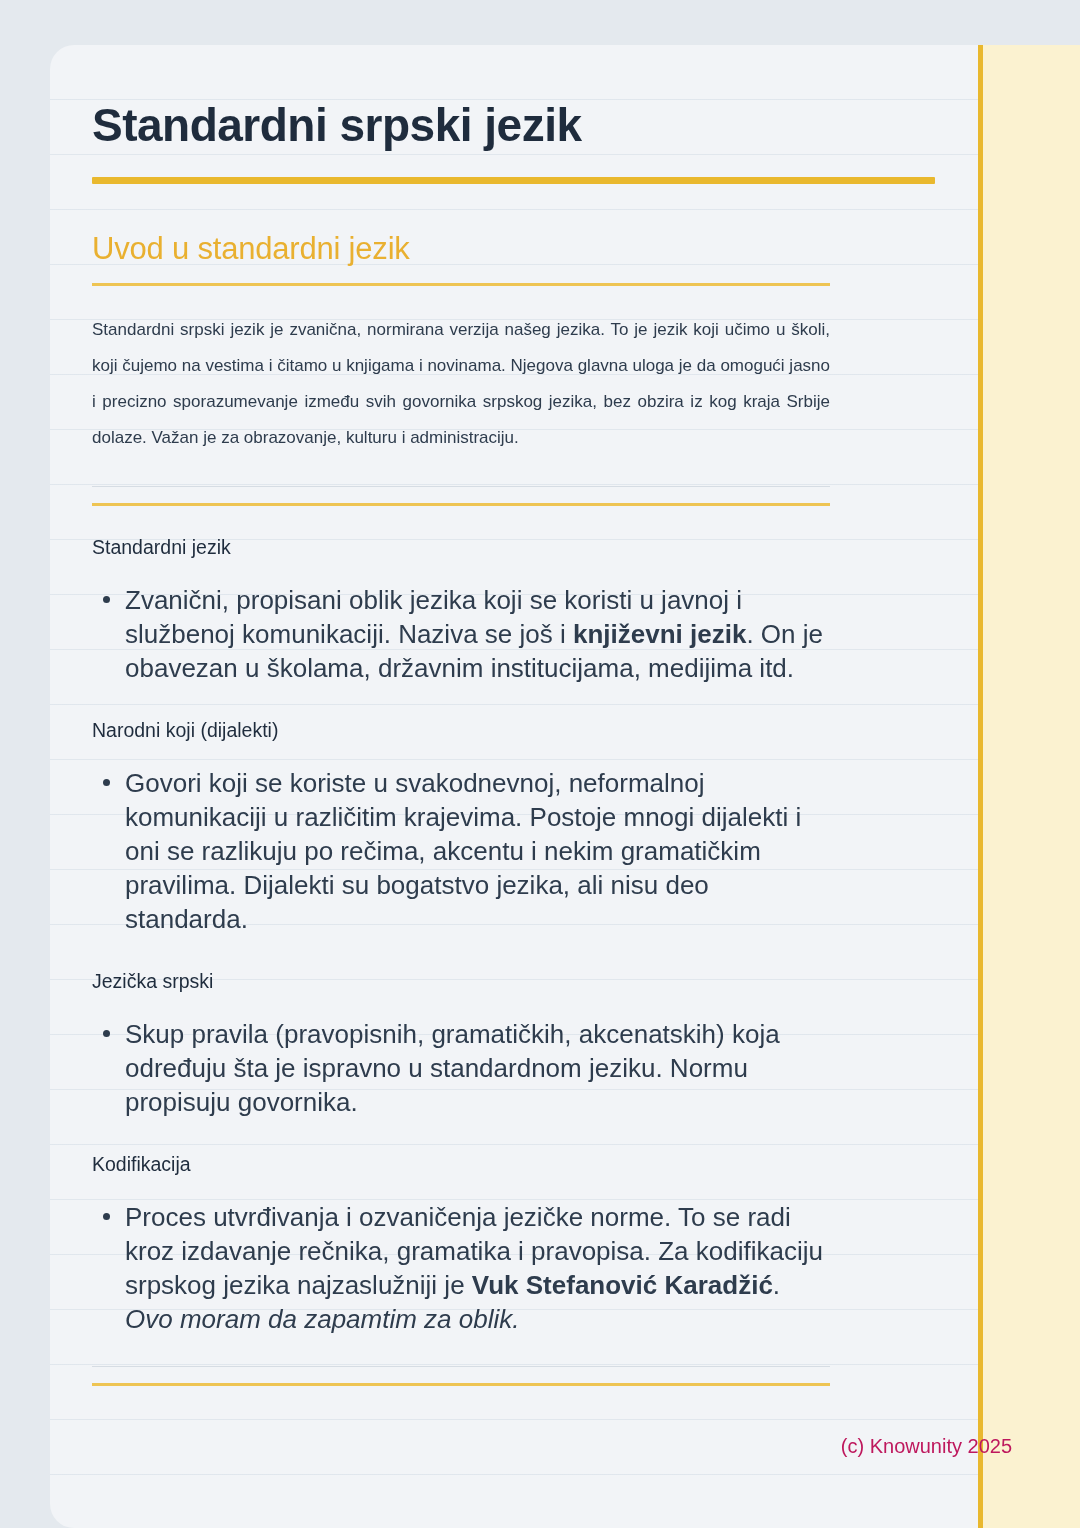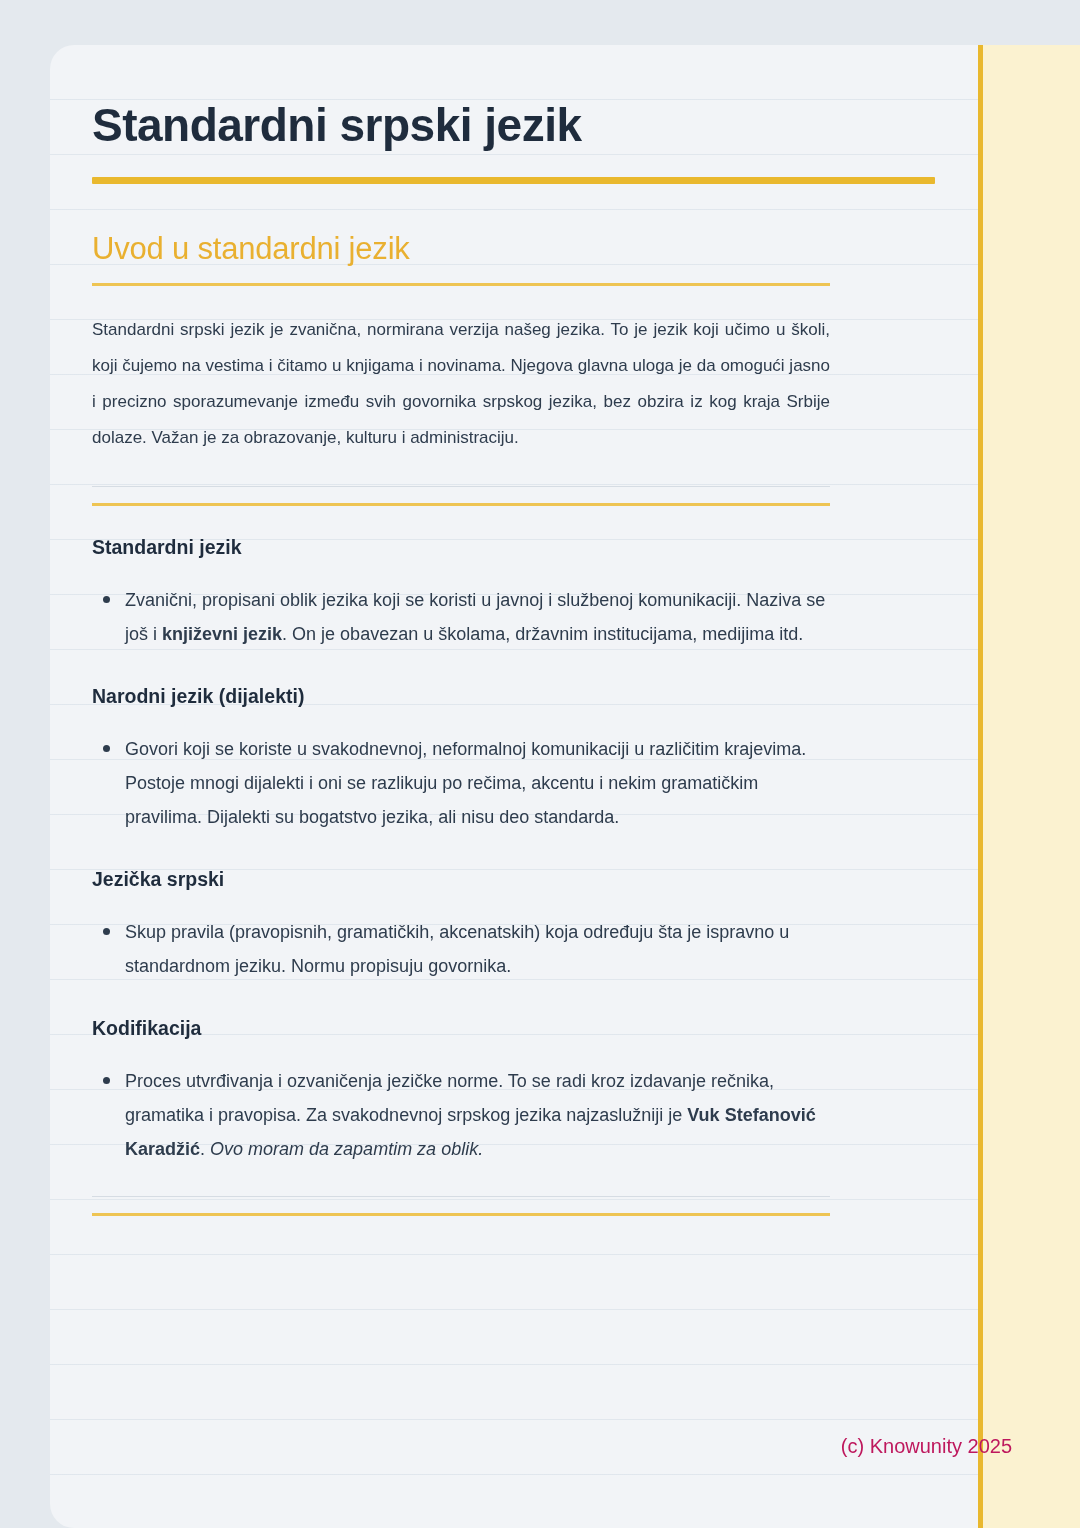--- a/index.html
+++ b/index.html
@@ -74,33 +74,33 @@
     margin-top: 30px;
     width: 738px;
     height: 1px;
     background: #d6dce3;
     border: none;
   }
   h3.term-heading {
     margin-top: 34px;
     font-size: 19.5px;
     line-height: 23px;
-    font-weight: 700;
+    font-weight: 400;
     color: #1f2c3d;
   }
   h3.term-heading.first { margin-top: 30px; }
   ul.term-list {
     margin-top: 24px;
     width: 738px;
     list-style: none;
   }
   ul.term-list li {
     position: relative;
     padding-left: 33px;
-    font-size: 18px;
+    font-size: 26px;
     line-height: 34px;
     color: #2e3c4d;
   }
   ul.term-list li::before {
     content: "";
     position: absolute;
     left: 11px;
     top: 13px;
     width: 7px;
     height: 7px;
@@ -138,33 +138,33 @@
     <hr class="divider">
 
     <section>
       <div class="section-rule"></div>
 
       <h3 class="term-heading first">Standardni jezik</h3>
       <ul class="term-list">
         <li><span>Zvanični, propisani oblik jezika koji se koristi u javnoj i službenoj komunikaciji. Naziva se još i </span><span class="seg-bold">književni jezik</span><span>. On je obavezan u školama, državnim institucijama, medijima itd.</span></li>
       </ul>
 
-      <h3 class="term-heading">Narodni jezik (dijalekti)</h3>
+      <h3 class="term-heading">Narodni koji (dijalekti)</h3>
       <ul class="term-list">
         <li><span>Govori koji se koriste u svakodnevnoj, neformalnoj komunikaciji u različitim krajevima. Postoje mnogi dijalekti i oni se razlikuju po rečima, akcentu i nekim gramatičkim pravilima. Dijalekti su bogatstvo jezika, ali nisu deo standarda.</span></li>
       </ul>
 
       <h3 class="term-heading">Jezička srpski</h3>
       <ul class="term-list">
         <li><span>Skup pravila (pravopisnih, gramatičkih, akcenatskih) koja određuju šta je ispravno u standardnom jeziku. Normu propisuju govornika.</span></li>
       </ul>
 
       <h3 class="term-heading">Kodifikacija</h3>
       <ul class="term-list">
-        <li><span>Proces utvrđivanja i ozvaničenja jezičke norme. To se radi kroz izdavanje rečnika, gramatika i pravopisa. Za svakodnevnoj srpskog jezika najzaslužniji je </span><span class="seg-bold">Vuk Stefanović Karadžić</span><span>. </span><span class="seg-italic">Ovo moram da zapamtim za oblik.</span></li>
+        <li><span>Proces utvrđivanja i ozvaničenja jezičke norme. To se radi kroz izdavanje rečnika, gramatika i pravopisa. Za kodifikaciju srpskog jezika najzaslužniji je </span><span class="seg-bold">Vuk Stefanović Karadžić</span><span>. </span><span class="seg-italic">Ovo moram da zapamtim za oblik.</span></li>
       </ul>
     </section>
 
     <hr class="divider">
 
     <section>
       <div class="section-rule"></div>
     </section>
 
   </div>

